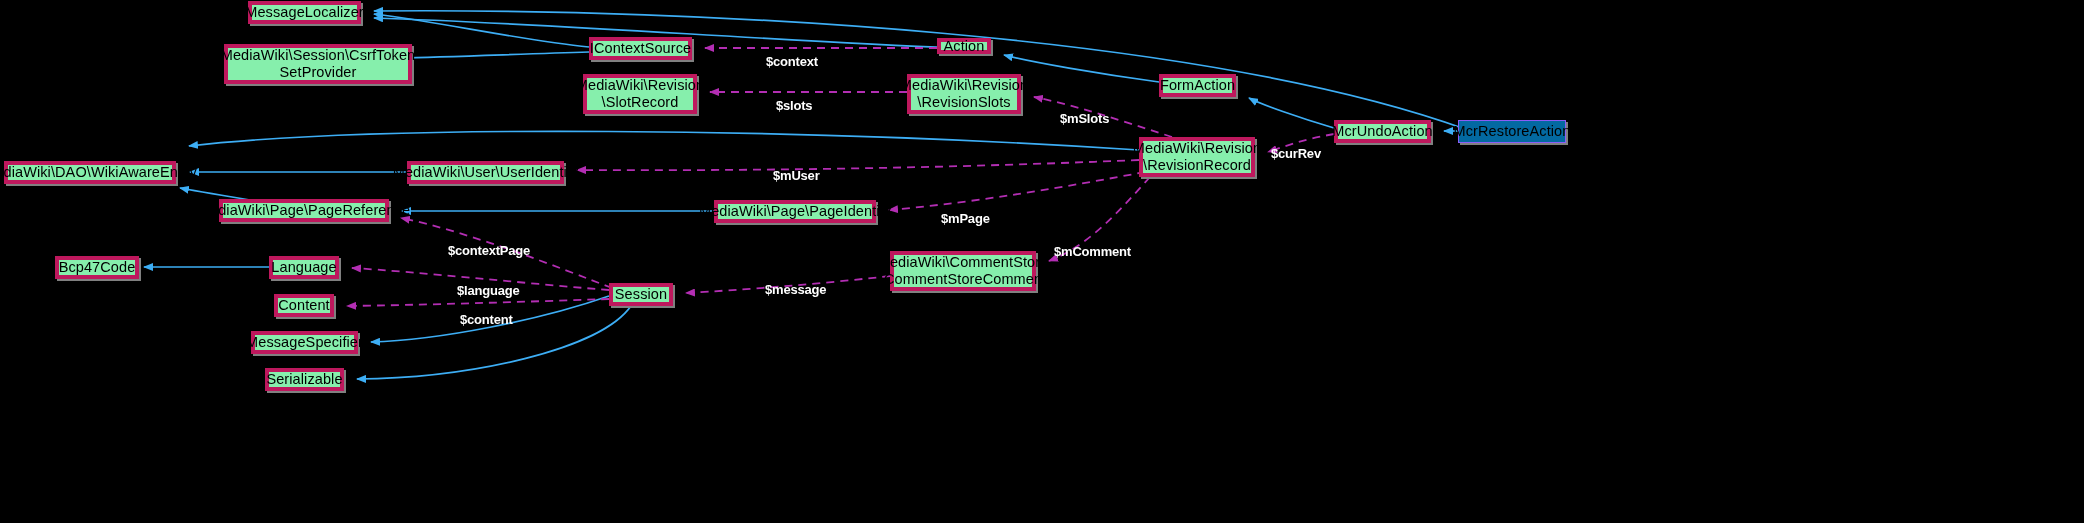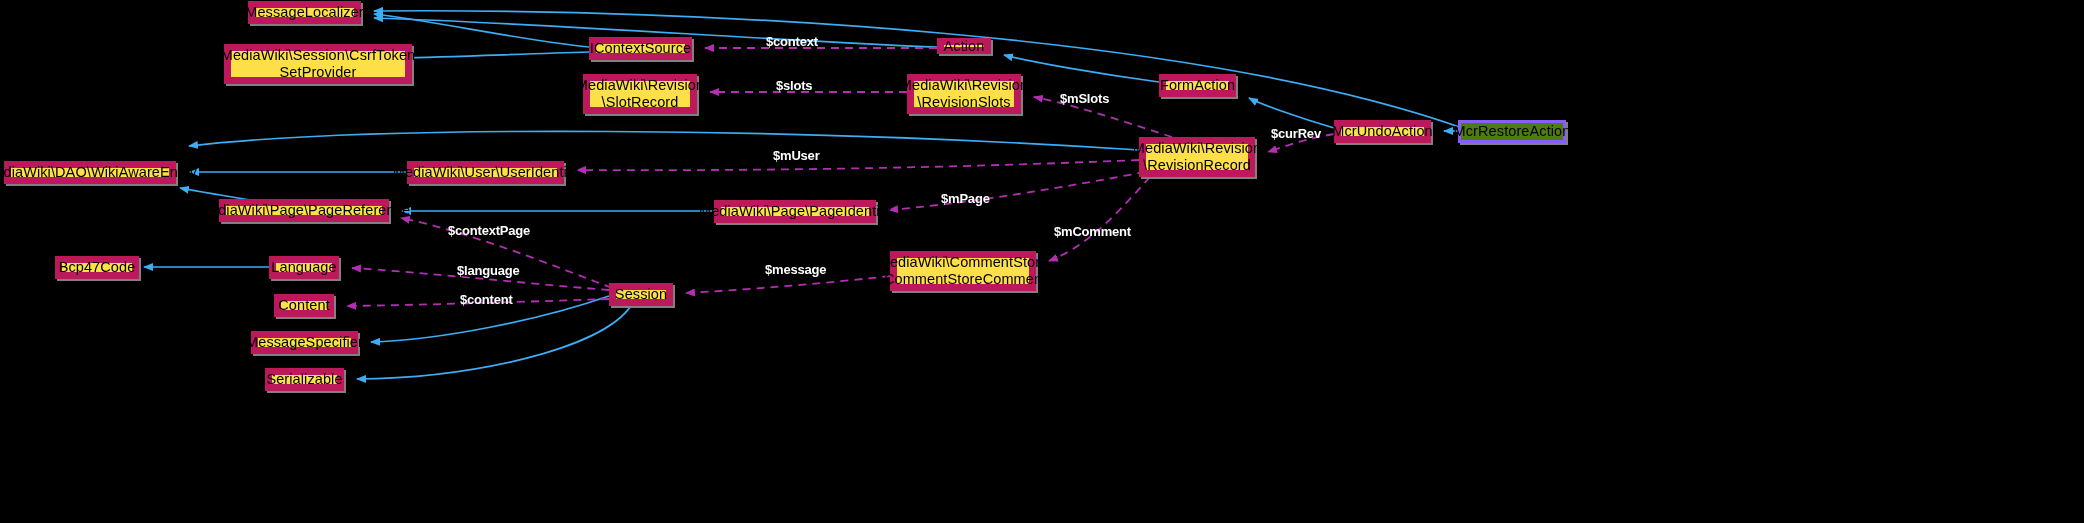--- a/index.html
+++ b/index.html
@@ -19,45 +19,46 @@
     position: absolute;
     left: 0;
     top: 0;
     width: 2084px;
     height: 523px;
     pointer-events: none;
   }
   .node {
     position: absolute;
     box-sizing: border-box;
-    background: #fde047;
-    border: 7px solid #be185d;
+    background: #86efac;
+    border: 4px solid #be185d;
     box-shadow: 2px 2px 0 0 #808080;
     color: #000000;
     font-size: 14.5px;
     line-height: 17px;
     text-align: center;
     display: flex;
     align-items: center;
     justify-content: center;
     white-space: pre;
     letter-spacing: 0.1px;
   }
   .node.current {
-    background: #4d7c0f;
-    border: 3px solid #8b5cf6;
+    background: #0369a1;
+    border: 1px solid #8b5cf6;
   }
   .edge-label {
     position: absolute;
     color: #ffffff;
     font-size: 13px;
     font-weight: bold;
     white-space: pre;
     letter-spacing: -0.2px;
     text-align: center;
+    margin-top: 20px;
   }
 </style>
 </head>
 <body>
 
 <div id="canvas">
 
   <svg id="edges" viewBox="0 0 2084 523" width="2084" height="523" xmlns="http://www.w3.org/2000/svg">
     <defs>
       <marker id="arrow-blue" markerWidth="10" markerHeight="8" refX="9" refY="4" orient="auto" markerUnits="userSpaceOnUse">

